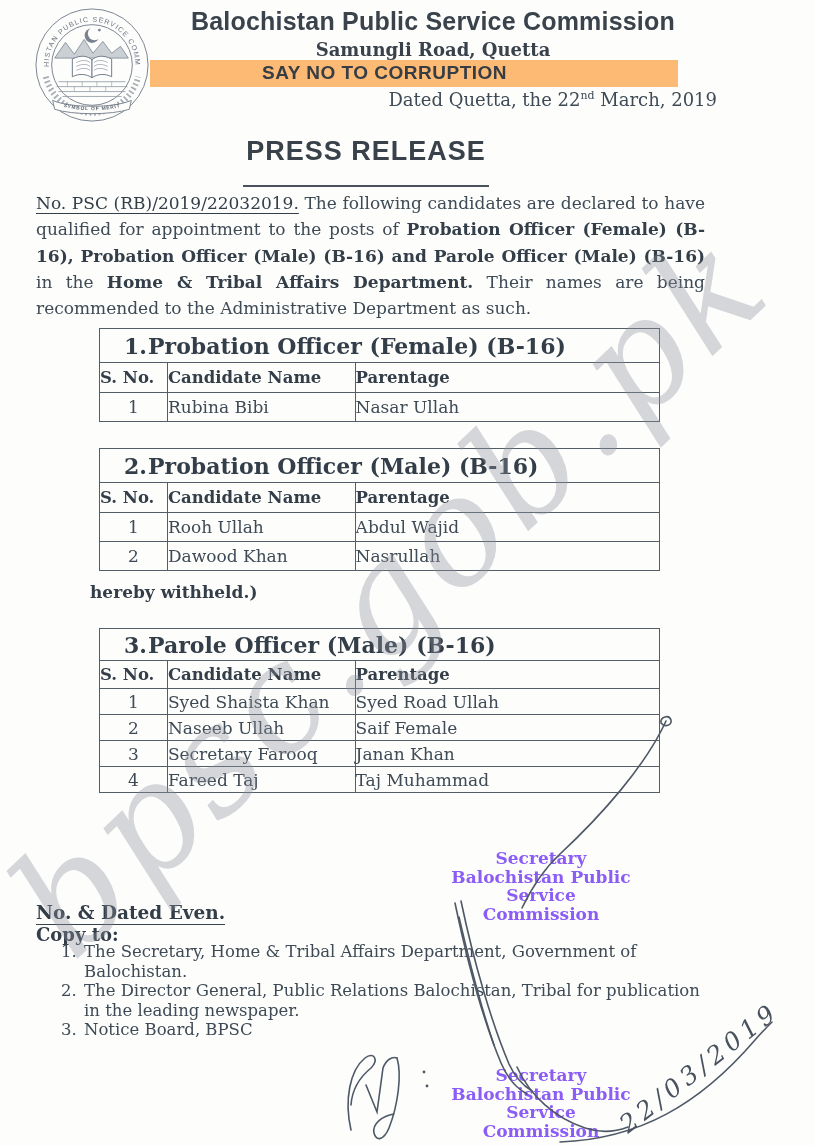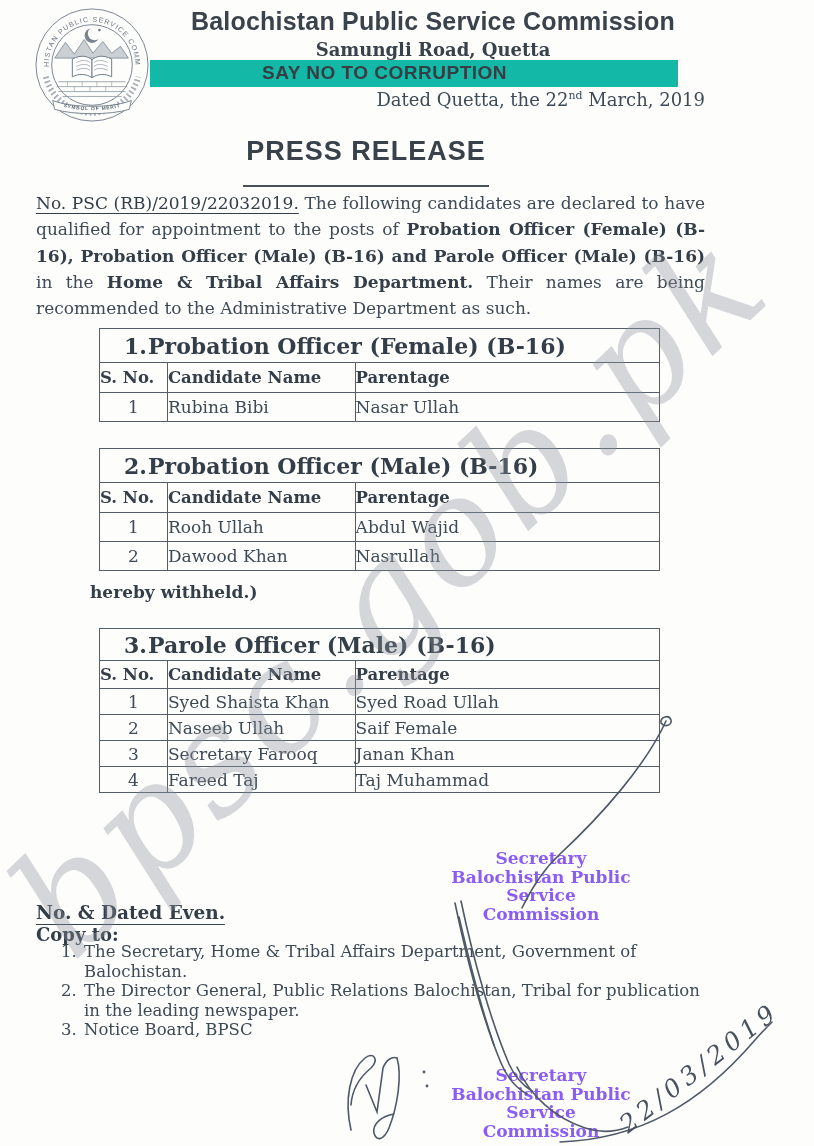--- a/index.html
+++ b/index.html
@@ -9,23 +9,23 @@
     background:#fdfdfc; overflow:hidden;
     font-family:"DejaVu Serif", serif; color:#3e4a55;
   }
   .abs { position:absolute; }
 
   
   .logo { left:33px; top:3px; width:118px; height:124px; }
   .head-block { left:150px; top:7px; width:566px; text-align:center; z-index:2; }
   .org-name { font-family:"Liberation Sans", sans-serif; font-weight:bold; font-size:25px; letter-spacing:.2px; color:#3a434c; }
   .org-addr { font-weight:bold; font-size:18px; margin-top:3px; color:#39424b; }
-  .banner { left:150px; top:60px; width:528px; height:27px; background:#14b8a6; z-index:2; }
+  .banner { left:150px; top:60px; width:528px; height:27px; background:#fdba74; z-index:2; }
   .banner-text { position:absolute; left:112px; top:2px; font-family:"Liberation Sans", sans-serif; font-weight:bold; font-size:19px; letter-spacing:.5px; color:#363d45; }
-  .dateline { right:109px; top:89px; font-size:18px; z-index:2; }
+  .dateline { right:97px; top:89px; font-size:18px; z-index:2; }
   .dateline sup { font-size:11px; }
 
   .press-title { left:36px; top:136px; width:660px; text-align:center; z-index:2; }
   .press-title span { font-family:"Liberation Sans", sans-serif; font-weight:bold; font-size:27px; letter-spacing:1px; color:#39424b; border-bottom:2.5px solid #49525c; padding:0 3px 19px; }
 
   .para { left:36px; top:190px; width:669px; font-size:17px; line-height:26.3px; text-align:justify; z-index:2; }
   .para .refno { text-decoration:underline; text-underline-offset:3.5px; }
   .para b, .bold-ink { color:#333e49; }
 
   

